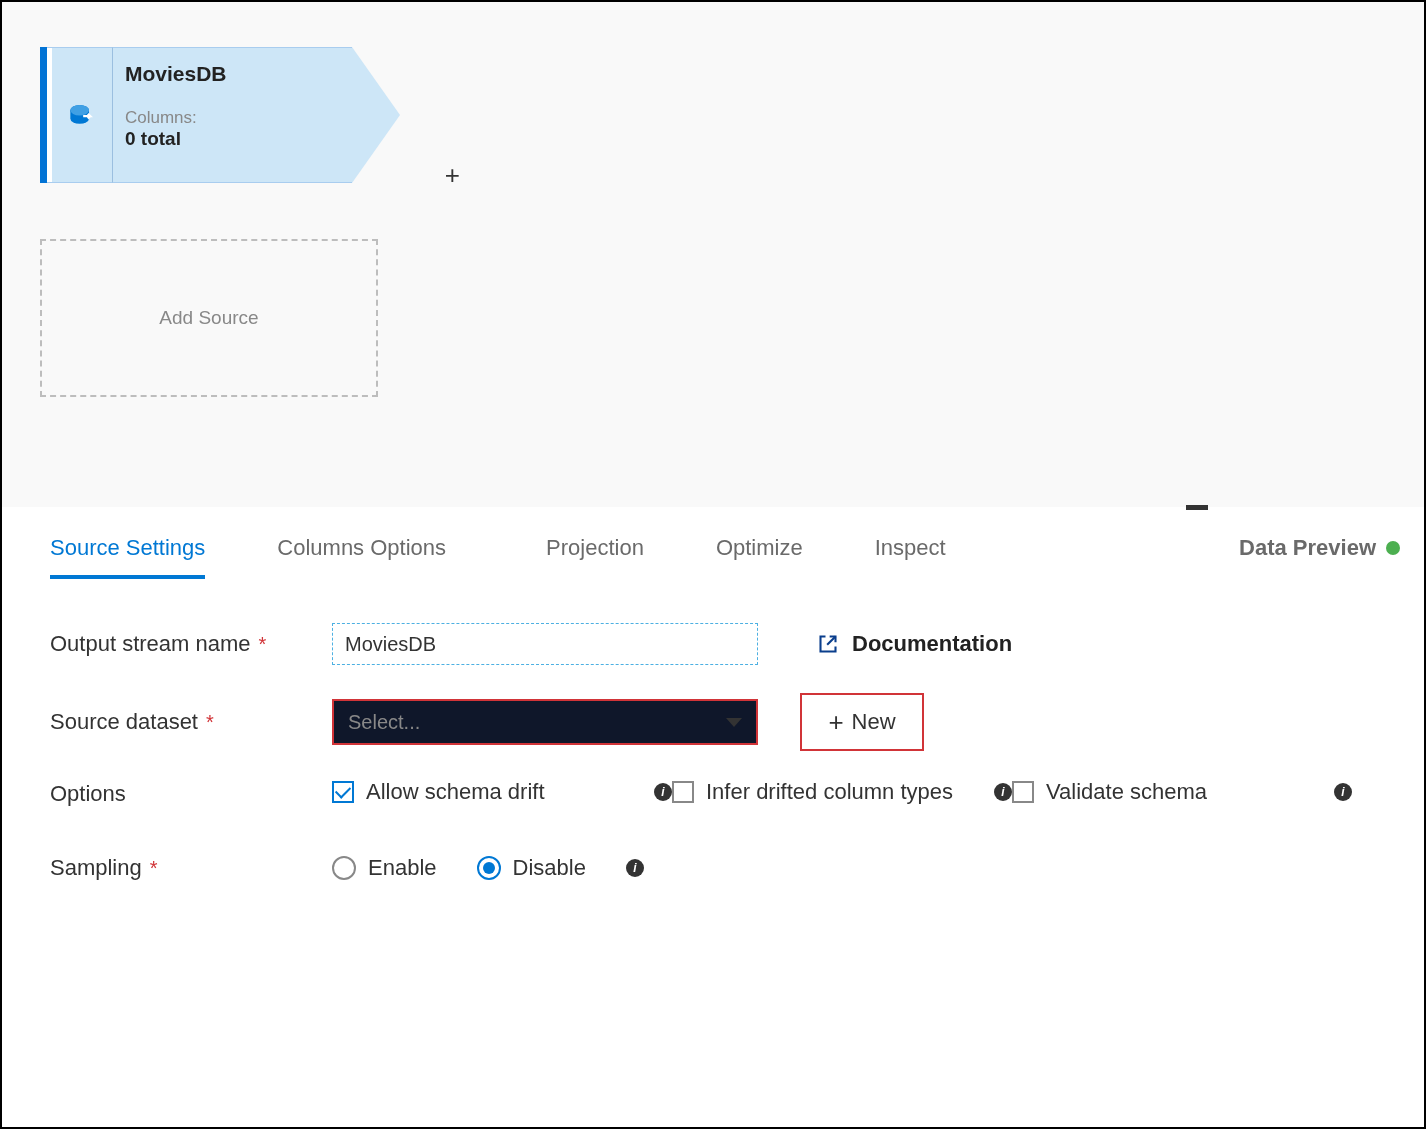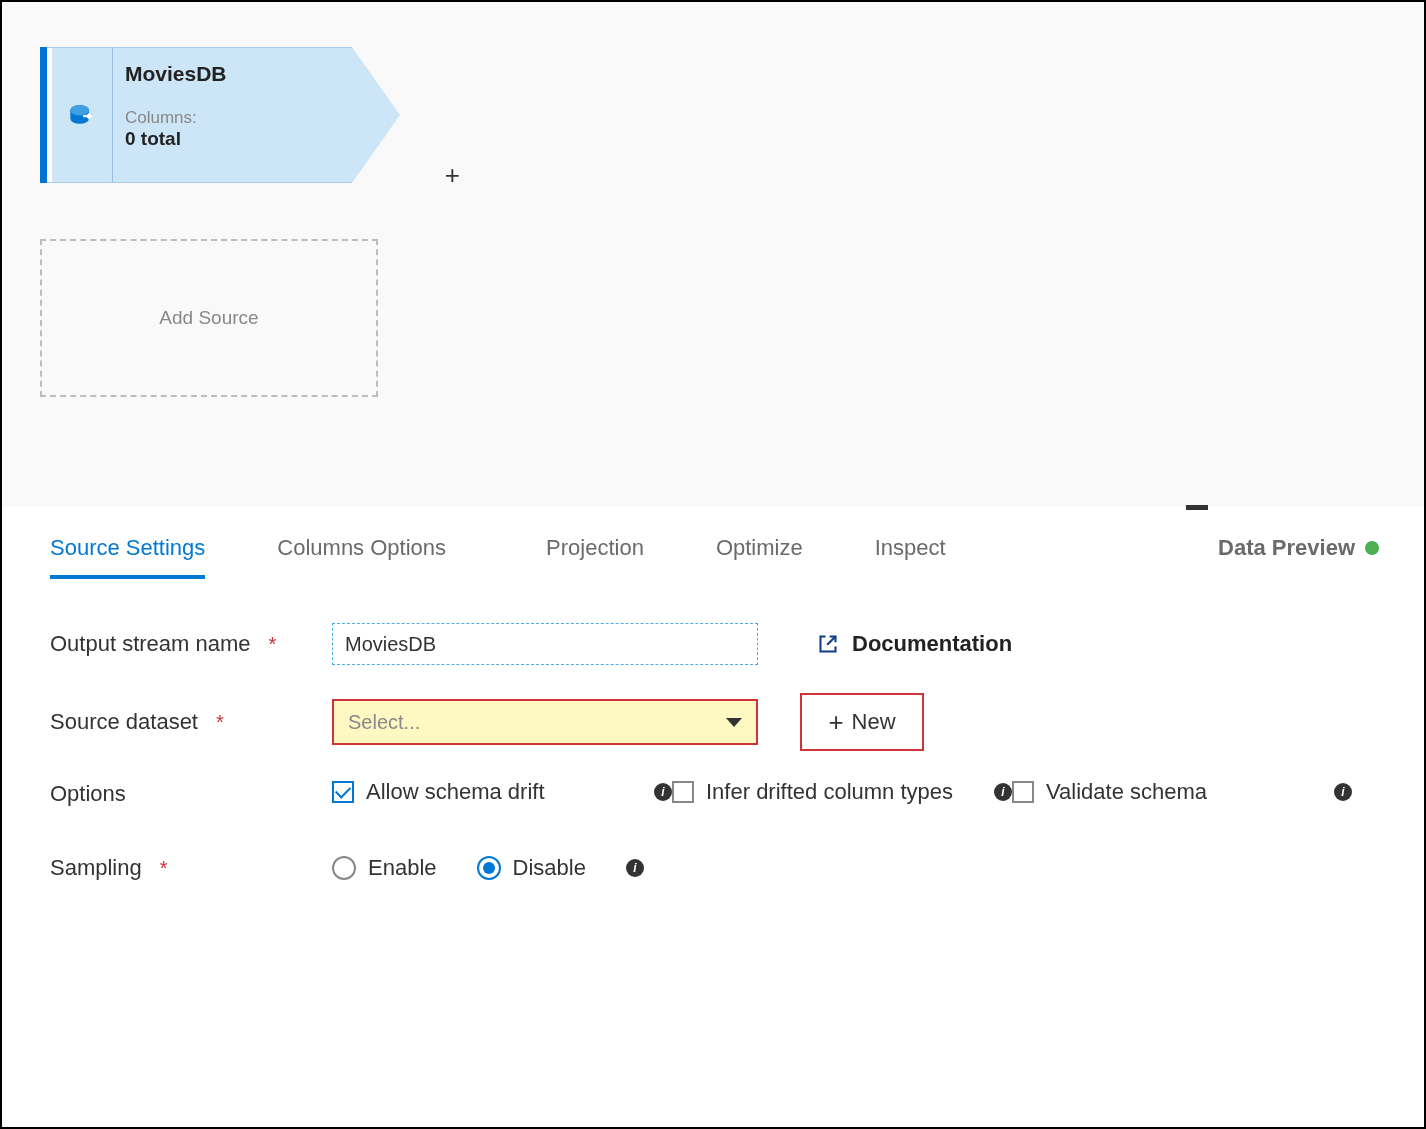--- a/index.html
+++ b/index.html
@@ -18,35 +18,35 @@
   .source-cols-count { font-size: 19px; font-weight: 600; color: #222; }
   .source-arrow { width: 0; height: 0; border-top: 68px solid transparent; border-bottom: 68px solid transparent; border-left: 48px solid #cde6f7; position: relative; }
   .source-arrow::before { content: ""; position: absolute; top: -69px; left: -49px; width: 0; height: 0; border-top: 69px solid transparent; border-bottom: 69px solid transparent; border-left: 49px solid #a9cdef; z-index: -1; }
   .plus-connector { position: absolute; right: -60px; bottom: -8px; font-size: 26px; font-weight: 300; color: #333; cursor: pointer; }
   
   .add-source-box { margin-top: 56px; width: 338px; height: 158px; border: 2px dashed #bdbdbd; display: flex; align-items: center; justify-content: center; color: #888; font-size: 19px; cursor: pointer; }
   
   .resize-handle { position: absolute; top: -2px; right: 216px; width: 22px; height: 5px; background: #333; }
   
   .tabs-panel { background: #fff; position: relative; }
-  .tabs-row { display: flex; align-items: center; gap: 0; padding: 22px 45px 0 48px; border-bottom: 0; position: relative; }
+  .tabs-row { display: flex; align-items: center; gap: 0; padding: 22px 24px 0 48px; border-bottom: 0; position: relative; }
   .tab { font-size: 22px; color: #6a6a6a; padding: 6px 0 14px 0; margin-right: 72px; cursor: pointer; border-bottom: 4px solid transparent; }
   .tab.active { color: #0078d4; border-bottom-color: #0078d4; }
   .tab-gap-lg { margin-right: 100px; }
   .tab-last { margin-right: 0; display: flex; align-items: center; gap: 10px; margin-left: auto; font-weight: bold; }
   .dot-green { width: 14px; height: 14px; border-radius: 50%; background: #4caf50; }
   
   .settings-body { padding: 44px 48px; }
   .row { display: flex; align-items: center; margin-bottom: 28px; }
-  .field-label { width: 282px; font-size: 22px; color: #333; display: flex; align-items: center; gap: 14px; }
+  .field-label { width: 282px; font-size: 22px; color: #333; display: flex; align-items: center; gap: 4px; }
   .req { color: #d13438; font-size: 20px; margin-left: 4px; }
   
   .text-input { width: 426px; height: 42px; border: 1px dashed #4db0e2; padding: 0 12px; font-size: 20px; color: #333; outline: none; }
   
-  .select-box { width: 426px; height: 46px; border: 2px solid #d13438; padding: 0 14px; font-size: 20px; color: #888; display: flex; align-items: center; justify-content: space-between; cursor: pointer; background: #fef9c3; }
+  .select-box { width: 426px; height: 46px; border: 2px solid #d13438; padding: 0 14px; font-size: 20px; color: #888; display: flex; align-items: center; justify-content: space-between; cursor: pointer; background: #0f172a; }
   .select-caret { width: 0; height: 0; border-left: 8px solid transparent; border-right: 8px solid transparent; border-top: 9px solid #333; }
   
   .new-button { margin-left: 42px; width: 124px; height: 58px; border: 2px solid #d13438; display: flex; align-items: center; justify-content: center; gap: 8px; font-size: 22px; color: #333; cursor: pointer; background: #fff; }
   .plus-icon { font-size: 26px; font-weight: 300; line-height: 1; }
   
   .doc-link { display: flex; align-items: center; gap: 14px; font-size: 22px; font-weight: 600; color: #222; cursor: pointer; margin-left: 60px; }
   .doc-link svg { width: 20px; height: 20px; }
   
   .checkbox-row { display: flex; align-items: center; gap: 12px; margin-bottom: 22px; }
   .checkbox { width: 22px; height: 22px; border: 2px solid #888; display: flex; align-items: center; justify-content: center; cursor: pointer; background: #fff; }

